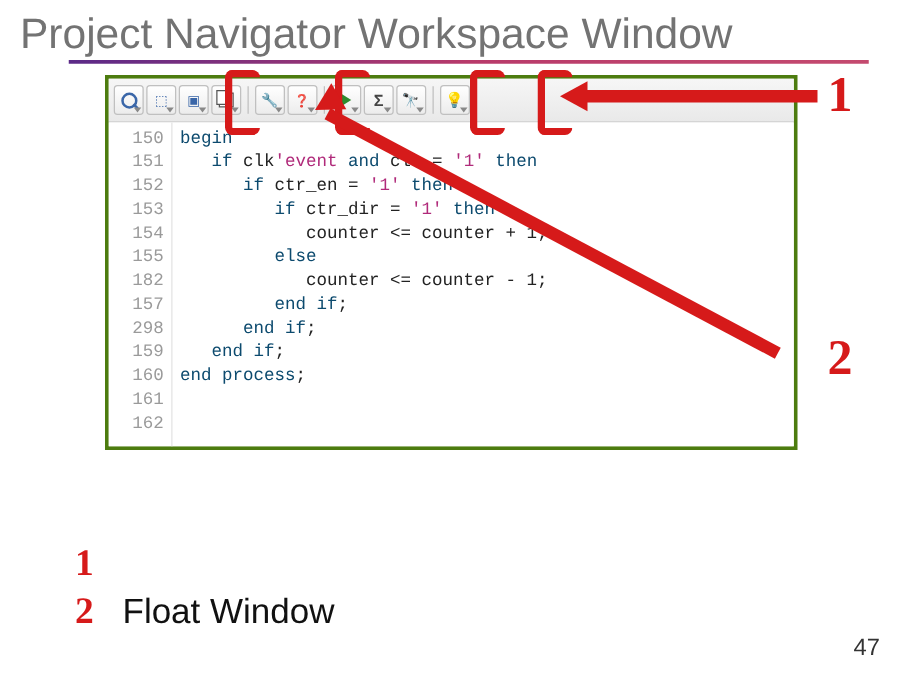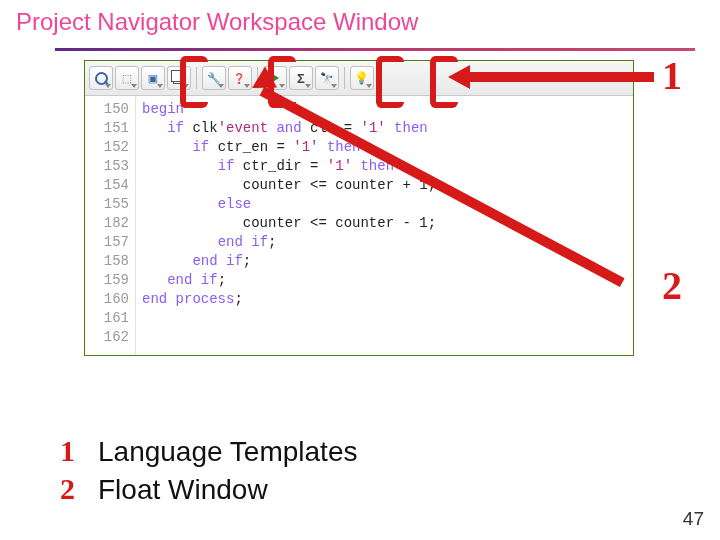--- a/index.html
+++ b/index.html
@@ -14,38 +14,38 @@
   }
   .slide {
     position: relative;
     width: 720px;
     height: 540px;
   }
   .title {
     position: absolute;
     left: 16px;
     top: 8px;
-    font-size: 24px;
-    color: #ec4899;
+    font-size: 34px;
+    color: #737373;
     font-weight: 400;
   }
   .title-rule {
     position: absolute;
     left: 55px;
     top: 48px;
     width: 640px;
     height: 3px;
     background: linear-gradient(90deg, #5b2a88 0%, #b83a6a 50%, #c44a6f 100%);
   }
   .editor-shell {
     position: absolute;
     left: 84px;
     top: 60px;
     width: 548px;
-    border: 1px solid #4d7c0f;
+    border: 3px solid #4d7c0f;
     background: #ffffff;
   }
   .toolbar {
     display: flex;
     align-items: center;
     height: 30px;
     padding: 2px 4px;
     background: linear-gradient(#f6f6f6, #e9e9e9);
     border-bottom: 1px solid #c9c9c9;
     gap: 2px;
@@ -133,21 +133,21 @@
     user-select: none;
   }
   .code {
     padding: 4px 4px 8px 6px;
     font-family: "Courier New", monospace;
     font-size: 14px;
     line-height: 19px;
     white-space: pre;
     color: #222;
   }
-  .kw { color: #8b5cf6; }
+  .kw { color: #0c4a6e; }
   .com { color: #b02a7a; text-align: center; }
 
   
   .bracket {
     position: absolute;
     border: 6px solid #d61a1a;
     border-radius: 6px;
     background: transparent;
     pointer-events: none;
   }
@@ -263,21 +263,21 @@
     <div class="code-area">
       <div class="gutter" id="gutter">
           <div>150</div>
           <div>151</div>
           <div>152</div>
           <div>153</div>
           <div>154</div>
           <div>155</div>
           <div>182</div>
           <div>157</div>
-          <div>158</div>
+          <div>298</div>
           <div>159</div>
           <div>160</div>
           <div>161</div>
           <div>162</div>
         </div>
       <div class="code" id="code"><div><span class="kw">begin</span></div><div>   <span class="kw">if </span>clk<span class="com">'event </span><span class="kw">and </span>clk = <span class="com">'1' </span><span class="kw">then</span></div><div>      <span class="kw">if </span>ctr_en = <span class="com">'1' </span><span class="kw">then</span></div><div>         <span class="kw">if </span>ctr_dir = <span class="com">'1' </span><span class="kw">then</span></div><div>            counter &lt;= counter + 1;</div><div>         <span class="kw">else</span></div><div>            counter &lt;= counter - 1;</div><div>         <span class="kw">end if</span>;</div><div>      <span class="kw">end if</span>;</div><div>   <span class="kw">end if</span>;</div><div><span class="kw">end process</span>;</div><div>&nbsp;</div><div>&nbsp;</div></div>
     </div>
   </div>
 
   <div class="bracket open-right bracket-a1"></div>
@@ -293,21 +293,20 @@
 
   <div class="arrow" style="left:252px; top:86px; width:400px; height:200px;">
     <div class="arrow-head-left" style="left:0; top:-10px; transform:rotate(-30deg); transform-origin:left center;"></div>
     <div class="arrow-shaft" style="left:10px; top:0px; width:408px; height:10px; transform:rotate(28deg); transform-origin:left center;"></div>
   </div>
   <div class="callout-num" style="left:662px; top:262px;">2</div>
 
   <div class="legend">
     <div class="row">
       <span class="num">1</span>
-      <span>Language Templates</span>
     </div>
     <div class="row">
       <span class="num">2</span>
       <span>Float Window</span>
     </div>
   </div>
 
   <div class="page-num">47</div>
 </div>
 

